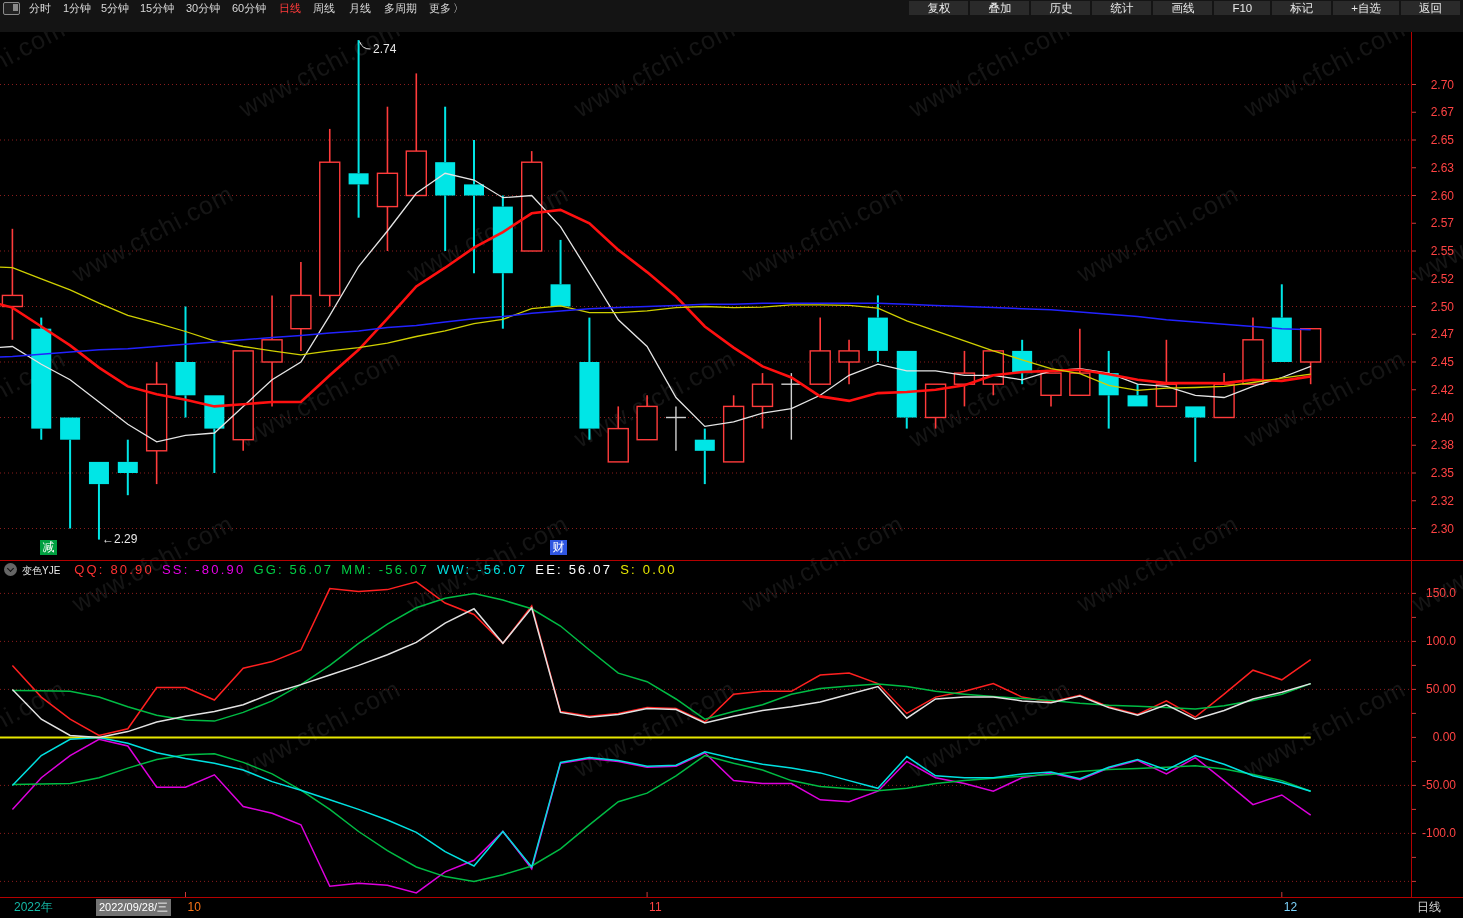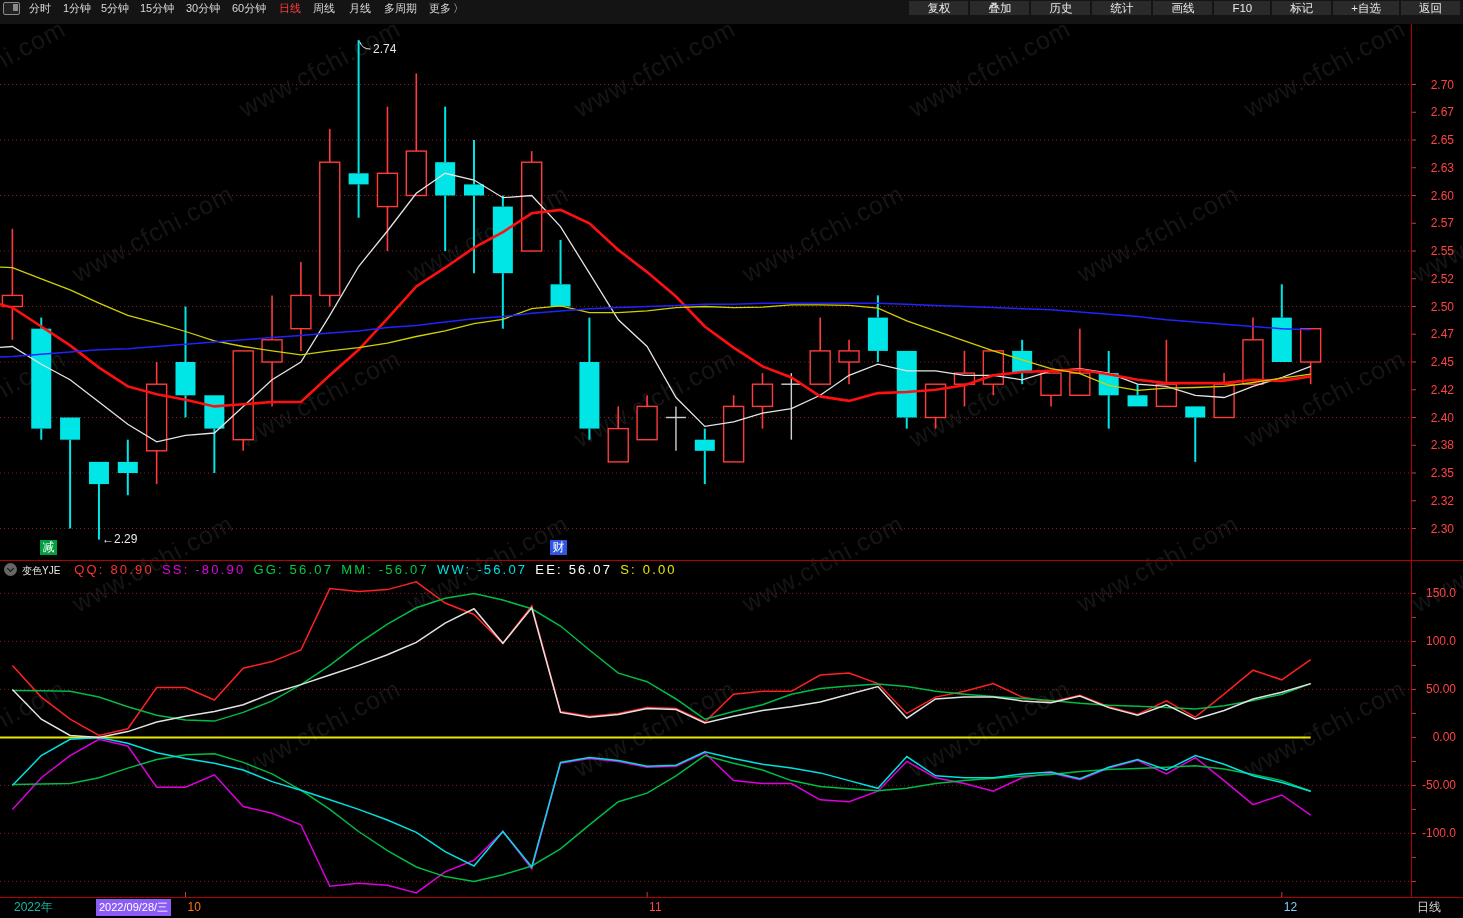--- a/index.html
+++ b/index.html
@@ -1,19 +1,19 @@
 <!DOCTYPE html>
 <html><head>
 <meta charset="utf-8">
 <style>
   html,body{margin:0;padding:0;background:#000;}
   #app{position:relative;width:1463px;height:918px;background:#000;overflow:hidden;
        font-family:"Liberation Sans",sans-serif;-webkit-font-smoothing:antialiased;}
   
-  .menubar{position:absolute;left:0;top:0;width:1463px;height:24px;background:#141414;
+  .menubar{position:absolute;left:0;top:0;width:1463px;height:32px;background:#141414;
            font-size:11px;color:#d9d9d9;white-space:nowrap;}
   .menubar .mitem{position:absolute;top:0;line-height:16px;cursor:default;}
   .logoicon{position:absolute;left:3px;top:2px;width:15px;height:11px;border:1px solid #8a8a8a;
             border-radius:2px;background:#222;}
   .logoicon:after{content:"";position:absolute;right:1px;top:1px;width:5px;height:7px;background:#8a8a8a;}
   .rbtns{position:absolute;right:3px;top:1px;height:14px;display:flex;gap:2px;}
   .rbtn{background:#2a2a2a;color:#e9e9e9;height:14px;line-height:14px;padding:0 18px;font-size:11.5px;}
   
   .titlebar{position:absolute;left:0;top:16px;width:1463px;height:22px;background:#000;
             font-size:12px;color:#e8e8e8;white-space:nowrap;}
@@ -29,21 +29,21 @@
   
   .indlegend{position:absolute;left:4px;top:561px;height:16px;font-size:13px;letter-spacing:2.2px;white-space:nowrap;}
   .indlegend span{margin-right:8px;}
   .indlegend .cicn{position:relative;display:inline-block;top:2px;margin-right:5px;}
   
   .badge{position:absolute;width:17px;height:15px;line-height:15px;text-align:center;
          font-size:12px;color:#fff;}
   
   .statusbar{position:absolute;left:0;top:898px;width:1463px;height:20px;font-size:12px;}
   .statusbar .s{position:absolute;top:1px;line-height:17px;}
-  .datebox{position:absolute;left:96px;top:1px;height:17px;line-height:17px;background:#8b5cf6;
+  .datebox{position:absolute;left:96px;top:1px;height:17px;line-height:17px;background:#737373;
            color:#fff;padding:0 3px;font-size:11px;}
   svg{position:absolute;left:0;top:0;}
   text{font-family:"Liberation Sans",sans-serif;}
 </style>
 </head>
 <body>
 
 <div id="app">
   <svg id="chart" width="1463" height="918">
       <g fill="rgba(165,165,165,0.13)" font-size="25px" letter-spacing="1">

